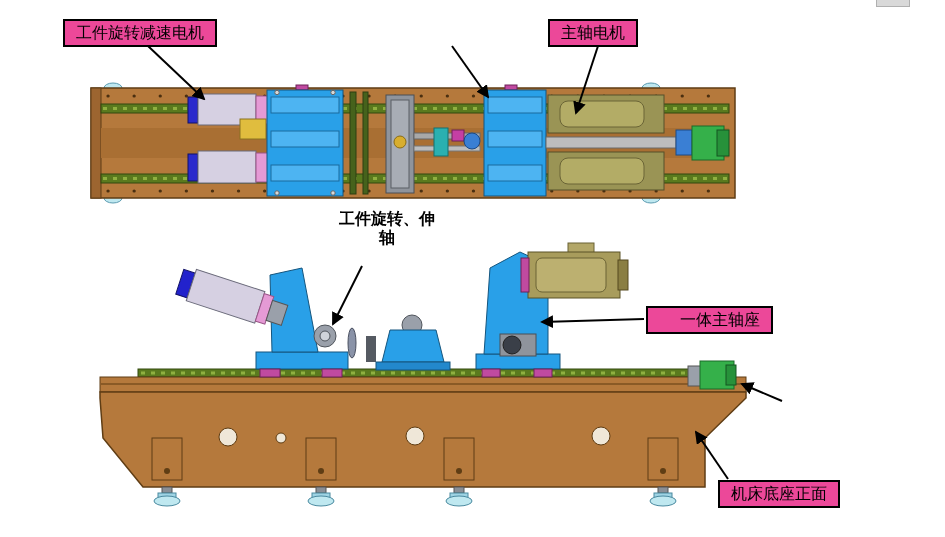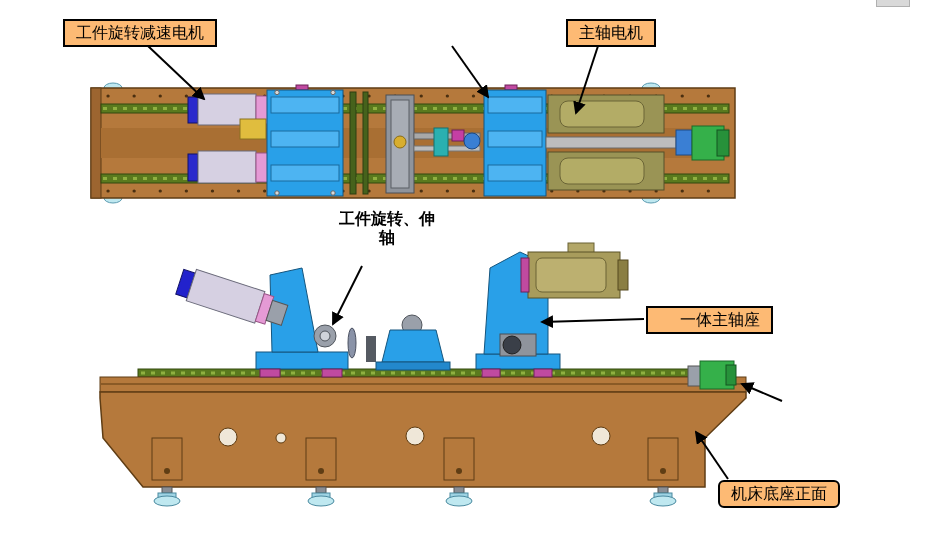--- a/index.html
+++ b/index.html
@@ -1,19 +1,19 @@
 <!DOCTYPE html>
 <html><head>
 <meta charset="utf-8">
 <style>
   *{margin:0;padding:0;box-sizing:border-box;}
   body{width:945px;height:537px;font-family:"Liberation Sans","DejaVu Sans",sans-serif;background:#fff;}
   .stage{position:relative;width:945px;height:537px;background:#ffffff;overflow:hidden;}
   .art{position:absolute;left:0;top:0;z-index:1;}
-  .callout-box{position:absolute;background:#fdba74;border:2px solid #000;padding:2px 11px;
+  .callout-box{position:absolute;background:#ec4899;border:2px solid #000;padding:2px 11px;
     font-size:16px;line-height:20px;color:#000;white-space:nowrap;z-index:2;}
   .callout-text{position:absolute;font-size:16px;line-height:19px;color:#000;text-align:center;z-index:2;}
   .corner-fragment{position:absolute;left:876px;top:0;width:34px;height:7px;background:#d9d9d9;
     border:1px solid #b0b0b0;border-top:none;z-index:2;}
 </style>
 </head>
 <body>
 
 <div class="stage">
 
@@ -200,24 +200,24 @@
       <line x1="452" y1="46" x2="488" y2="97" marker-end="url(#arrowhead)"></line>
       <line x1="598" y1="46" x2="576" y2="113" marker-end="url(#arrowhead)"></line>
       <line x1="362" y1="266" x2="333" y2="324" marker-end="url(#arrowhead)"></line>
       <line x1="644" y1="319" x2="542" y2="322" marker-end="url(#arrowhead)"></line>
       <line x1="782" y1="401" x2="742" y2="384" marker-end="url(#arrowhead)"></line>
       <line x1="728" y1="479" x2="696" y2="432" marker-end="url(#arrowhead)"></line>
     </g>
   </svg>
 
   <div class="callout-box" style="left:63px;  top:19px;">工件旋转减速电机</div>
-  <div class="callout-box" style="left:566px; top:19px;">主轴电机</div>
+  <div class="callout-box" style="left:548px; top:19px;">主轴电机</div>
 
   <div class="callout-text" style="left:312px; top:209px; width:150px;font-weight:bold;">
     <div>工件旋转、伸</div>
     <div>轴</div>
   </div>
 
   <div class="callout-box" style="left:646px; top:306px;padding-left:32px;">一体主轴座</div>
-  <div class="callout-box" style="left:718px; top:480px;border-radius:6px;">机床底座正面</div>
+  <div class="callout-box" style="left:718px; top:480px;">机床底座正面</div>
 
   <div class="corner-fragment"></div>
 </div>
 
 </body></html>

